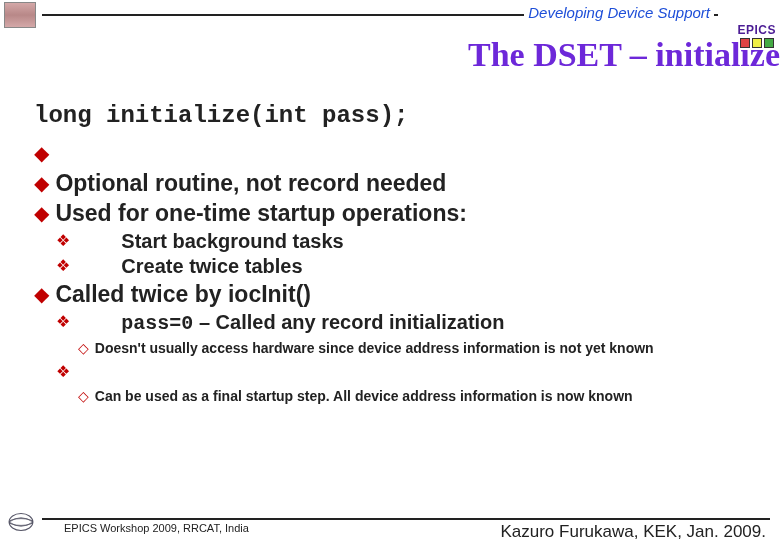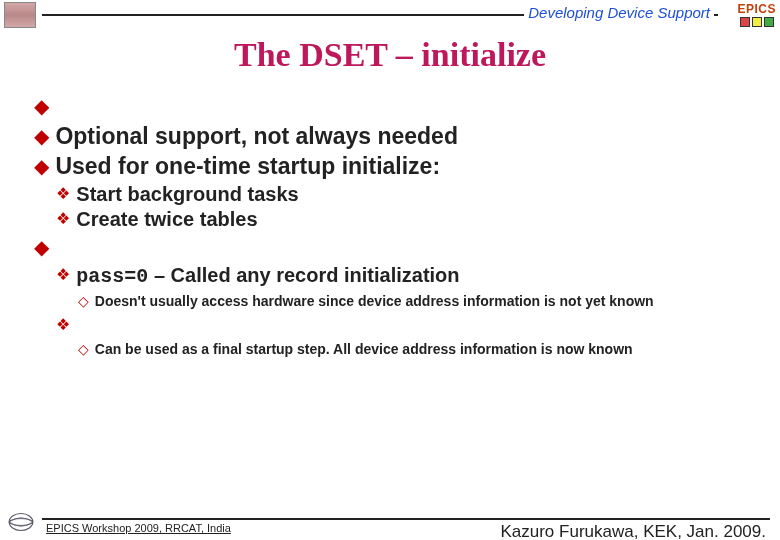--- a/index.html
+++ b/index.html
@@ -3,49 +3,49 @@
 <meta charset="utf-8">
 <style>
   * { margin: 0; padding: 0; box-sizing: border-box; }
   body { width: 780px; height: 540px; font-family: Arial, Helvetica, sans-serif; background: #fff; position: relative; overflow: hidden; }
 
   .top-bar { height: 30px; position: relative; }
   .top-logo { position: absolute; left: 4px; top: 2px; width: 32px; height: 26px; background: linear-gradient(to bottom, #d4a8a8 0%, #b88888 50%, #d4a8a8 100%); border: 1px solid #888; }
   .top-rule { position: absolute; left: 42px; right: 62px; top: 14px; height: 2px; background: #222; }
   .top-text { position: absolute; right: 66px; top: 4px; font-style: italic; font-size: 15px; color: #1d4ed8; background: #fff; padding: 0 4px; }
   .epics-logo { position: absolute; right: 4px; top: 2px; text-align: center; }
-  .epics-text { font-weight: bold; font-size: 12px; letter-spacing: 0.5px; color: #c2410c; }
+  .epics-text { font-weight: bold; font-size: 12px; letter-spacing: 0.5px; color: #4c1d95; margin-top: 21px; }
   .epics-squares { display: flex; gap: 2px; margin-top: 1px; justify-content: center; }
   .sq { width: 10px; height: 10px; border: 1px solid #333; }
   .sq.r { background: #d44; } .sq.y { background: #ee4; } .sq.g { background: #4a4; }
 
-  .title { text-align: center; font-size: 34px; font-weight: bold; color: #be185d; font-family: "Times New Roman", serif; margin-top: 6px; }
+  .title { text-align: right; font-size: 34px; font-weight: bold; color: #6d28d9; font-family: "Times New Roman", serif; margin-top: 6px; }
 
   .content { padding: 16px 34px 0 34px; }
 
   .code-line { font-family: "Courier New", monospace; font-weight: bold; font-size: 24px; color: #222; margin: 12px 0 10px 0; }
 
   .b1 { display: flex; align-items: flex-start; margin: 2px 0 2px 0; }
   .b1 .bullet { color: #c00000; font-size: 20px; line-height: 28px; margin-right: 6px; }
   .b1 .txt { font-size: 23px; font-weight: bold; color: #222; line-height: 28px; }
 
   .b2 { display: flex; align-items: flex-start; margin: 1px 0 1px 22px; }
   .b2 .bullet { color: #c00000; font-size: 16px; line-height: 24px; margin-right: 6px; }
-  .b2 .txt { font-size: 20px; font-weight: bold; color: #222; line-height: 24px; }
+  .b2 .txt { font-size: 20px; font-weight: bold; color: #222; line-height: 24px; margin-left: 45px; }
   .mono { font-family: "Courier New", monospace; }
 
   .b3 { display: flex; align-items: flex-start; margin: 2px 0 2px 44px; }
   .b3 .bullet { color: #c00000; font-size: 14px; line-height: 20px; margin-right: 6px; }
   .b3 .txt { font-size: 14px; font-weight: bold; color: #222; line-height: 20px; }
 
   .bottom-bar { position: absolute; left: 0; right: 0; bottom: 0; height: 26px; }
   .bottom-rule { position: absolute; left: 42px; right: 10px; top: 4px; height: 2px; background: #222; }
   .bottom-logo { position: absolute; left: 4px; top: -6px; width: 34px; height: 28px; }
   .bottom-logo svg { width: 100%; height: 100%; }
-  .footer-left { position: absolute; left: 46px; top: 8px; font-size: 11px; color: #222; text-decoration: underline; }
+  .footer-left { position: absolute; left: 64px; top: 8px; font-size: 11px; color: #222; }
   .footer-right { position: absolute; right: 14px; top: 8px; font-size: 17px; color: #222; }
 </style>
 </head>
 <body>
 
 <div class="top-bar">
   <div class="top-logo"></div>
   <div class="top-rule"></div>
   <div class="top-text">Developing Device Support</div>
   <div class="epics-logo">
@@ -55,44 +55,46 @@
         <div class="sq y"></div>
         <div class="sq g"></div>
     </div>
   </div>
 </div>
 
 <div class="title">The DSET – initialize</div>
 
 <div class="content">
 
+  <div class="code-line">long initialize(int pass);</div>
 
   <div class="b1">
     <span class="bullet">◆</span>
   </div>
   <div class="b1">
     <span class="bullet">◆</span>
-    <span class="txt">Optional support, not always needed</span>
+    <span class="txt">Optional routine, not record needed</span>
   </div>
   <div class="b1">
     <span class="bullet">◆</span>
-    <span class="txt">Used for one-time startup initialize:</span>
+    <span class="txt">Used for one-time startup operations:</span>
   </div>
 
   <div class="b2">
     <span class="bullet">❖</span>
     <span class="txt">Start background tasks</span>
   </div>
   <div class="b2">
     <span class="bullet">❖</span>
     <span class="txt">Create twice tables</span>
   </div>
 
   <div class="b1">
     <span class="bullet">◆</span>
+    <span class="txt">Called twice by iocInit()</span>
   </div>
 
   <div class="b2">
     <span class="bullet">❖</span>
     <span class="txt"><span class="mono">pass=0</span><span> – Called any record initialization</span></span>
   </div>
 
   <div class="b3">
     <span class="bullet">◇</span>
     <span class="txt">Doesn't usually access hardware since device address information is not yet known</span>

